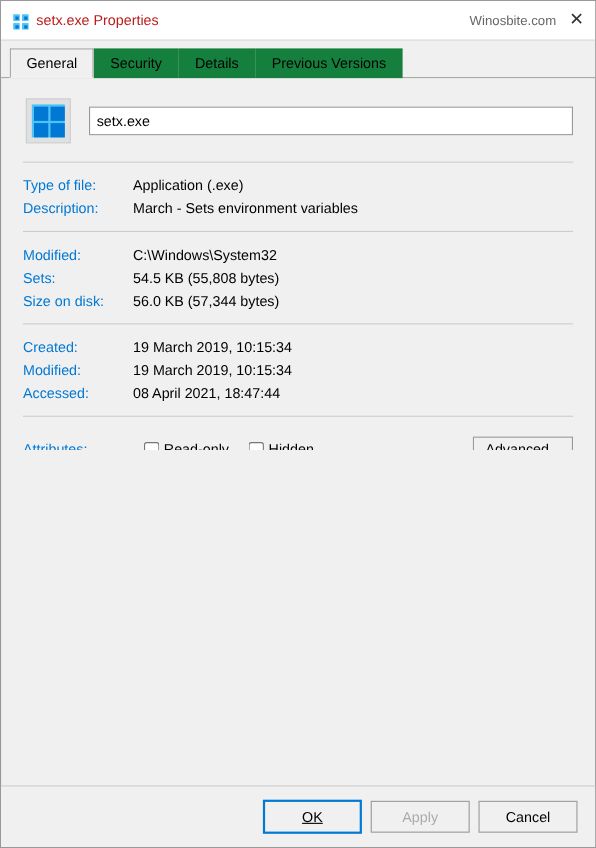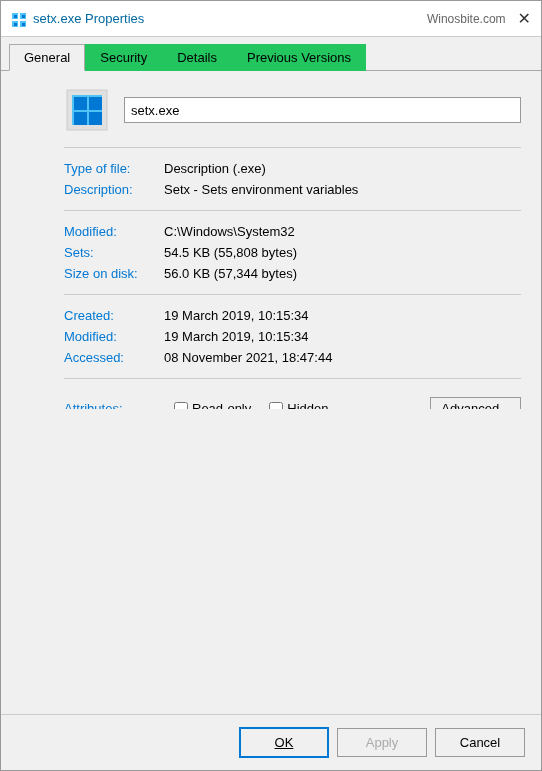--- a/index.html
+++ b/index.html
@@ -44,21 +44,21 @@
       display: flex;
       align-items: center;
       justify-content: center;
     }
     .title-icon svg {
       width: 16px;
       height: 16px;
     }
     .title-text {
       font-size: 13px;
-      color: #0369a1;
+      color: #b91c1c;
     }
     .title-bar-right {
       display: flex;
       align-items: center;
       gap: 12px;
     }
     .title-site {
       color: #666;
       font-size: 12px;
     }
@@ -74,35 +74,34 @@
       border-bottom: 1px solid #aaa;
       padding: 6px 8px 0 8px;
       flex-shrink: 0;
     }
     .tab {
       padding: 5px 14px;
       font-size: 13px;
       cursor: pointer;
       border: 1px solid transparent;
       border-bottom: none;
-      background: #22c55e;
+      background: #15803d;
       position: relative;
       top: 1px;
     }
     .tab.active {
       background: #f0f0f0;
       border: 1px solid #aaa;
       border-bottom: 1px solid #f0f0f0;
       z-index: 1;
     }
     .content {
       flex: 1;
       padding: 16px 20px;
       overflow: auto;
-      margin-left: 43px;
     }
     .file-header {
       display: flex;
       align-items: center;
       gap: 14px;
       margin-bottom: 14px;
     }
     .file-icon {
       width: 46px;
       height: 46px;
@@ -263,25 +262,25 @@
         </svg>
       </div>
       <input class="filename-input" type="text" value="setx.exe" style="">
     </div>
 
     <hr class="divider">
 
     <div class="info-section">
       <div class="info-row">
         <span class="info-label">Type of file:</span>
-        <span class="info-value">Description (.exe)</span>
+        <span class="info-value">Application (.exe)</span>
       </div>
       <div class="info-row">
         <span class="info-label">Description:</span>
-        <span class="info-value">Setx - Sets environment variables</span>
+        <span class="info-value">March - Sets environment variables</span>
       </div>
     </div>
 
     <hr class="divider">
 
     <div class="info-section">
       <div class="info-row">
         <span class="info-label">Modified:</span>
         <span class="info-value">C:\Windows\System32</span>
       </div>
@@ -301,21 +300,21 @@
       <div class="info-row">
         <span class="info-label">Created:</span>
         <span class="info-value">19 March 2019, 10:15:34</span>
       </div>
       <div class="info-row">
         <span class="info-label">Modified:</span>
         <span class="info-value">19 March 2019, 10:15:34</span>
       </div>
       <div class="info-row">
         <span class="info-label">Accessed:</span>
-        <span class="info-value">08 November 2021, 18:47:44</span>
+        <span class="info-value">08 April 2021, 18:47:44</span>
       </div>
     </div>
 
     <hr class="divider">
 
     <div class="attributes-row">
       <span class="attr-label">Attributes:</span>
       <div class="checkbox-group">
         <div class="checkbox-item">
           <input type="checkbox" id="readonly" style="">

